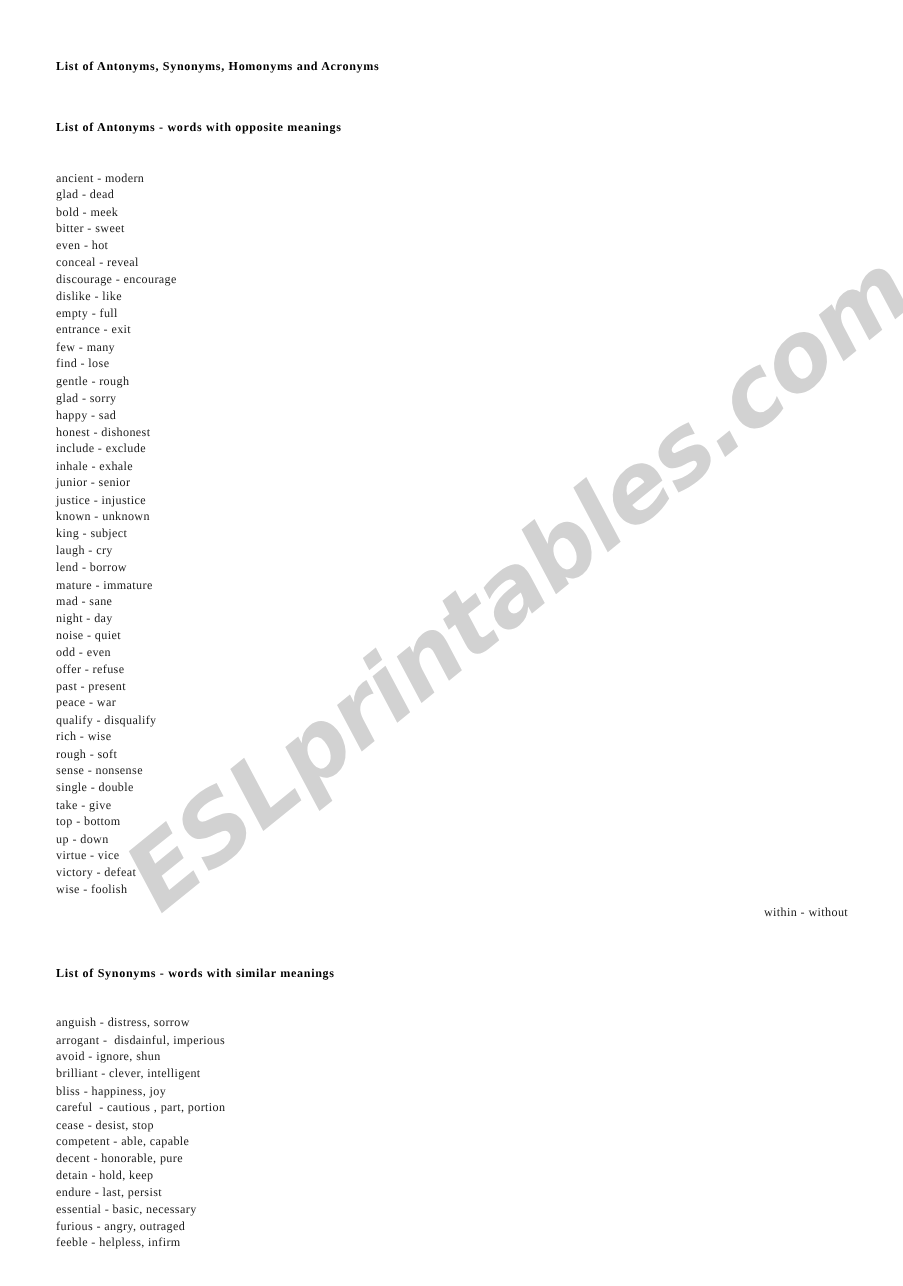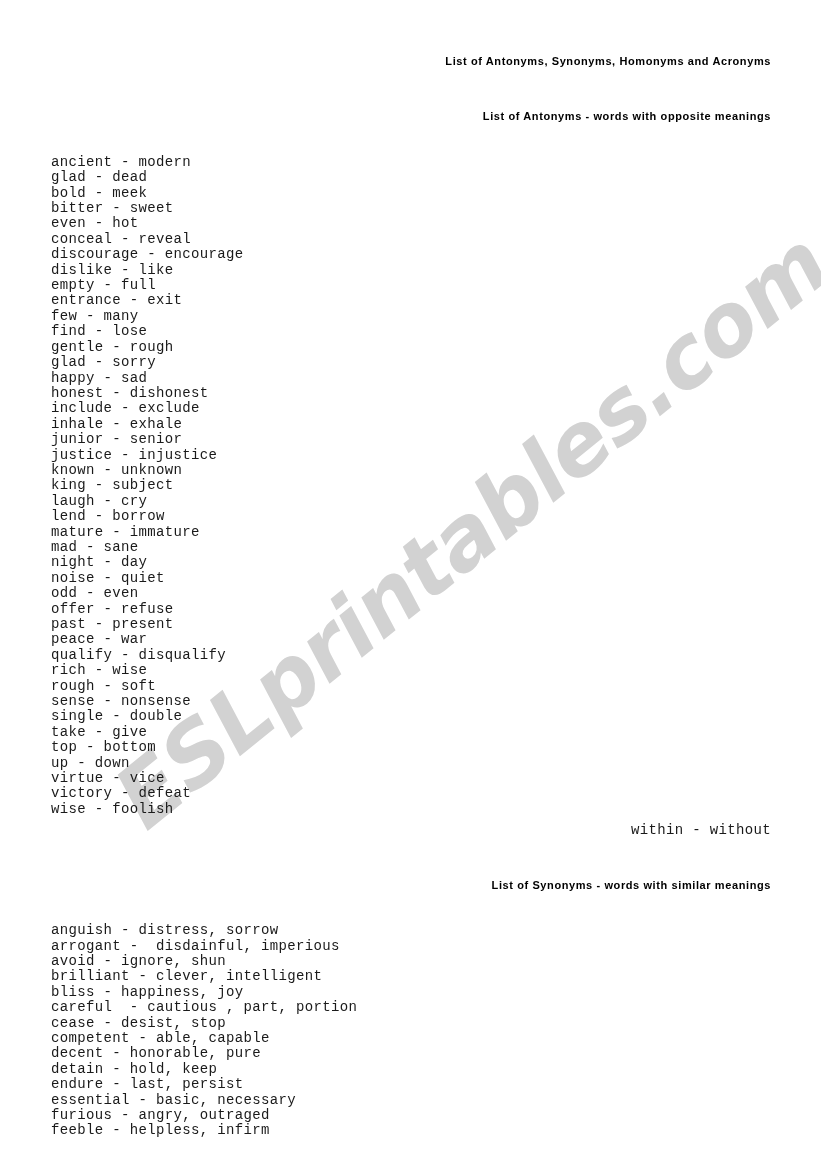--- a/index.html
+++ b/index.html
@@ -42,28 +42,27 @@
   .content {
     position: absolute;
     left: 51px;
     top: 54px;
     width: 720px;
     z-index: 2;
   }
 
   .doc-title,
   .section-heading {
-    font-family: Liberation Sans, sans-serif;
+    font-family: Liberation Serif, serif;
     font-size: 11px;
     font-weight: 700;
     color: #000000;
     letter-spacing: 0.6px;
     line-height: 15.4px;
     white-space: pre;
-    text-align: right;
   }
 
   .doc-title {
     margin: 0 0 40px 0;
   }
 
   .section {
     margin: 0;
   }
   .section + .section {
@@ -74,22 +73,22 @@
     margin: 0 0 30px 0;
   }
 
   .entry-list {
     margin: 0;
     padding: 0;
     list-style: none;
   }
 
   .entry {
-    font-family: Liberation Mono, monospace;
-    font-size: 14px;
+    font-family: Liberation Serif, serif;
+    font-size: 11px;
     font-weight: 400;
     color: #1a1a1a;
     line-height: 15.4px;
     letter-spacing: 0.35px;
     white-space: pre;
   }
 
   
   .entry.spaced-before {
     margin-top: 6px;

